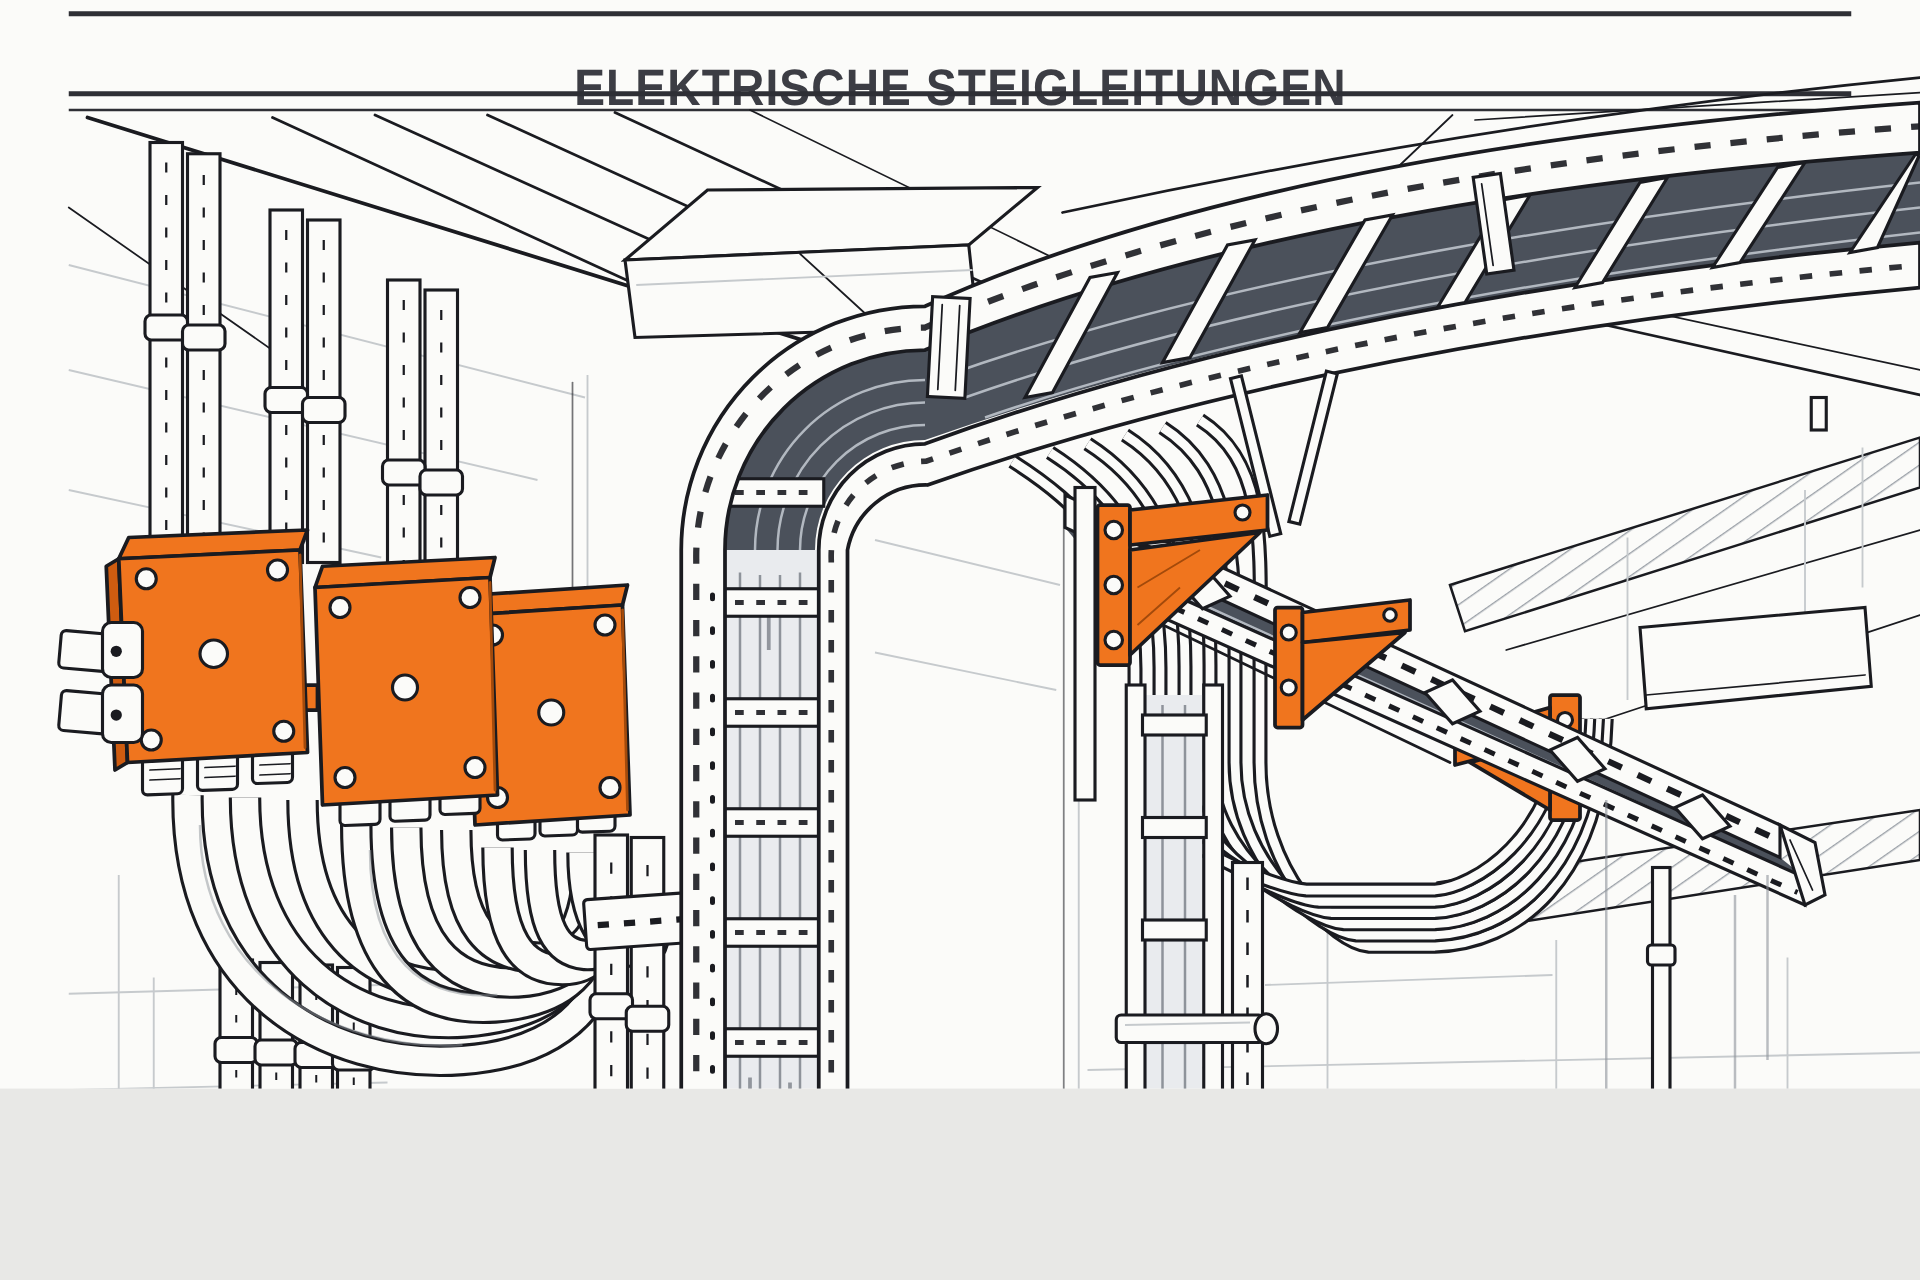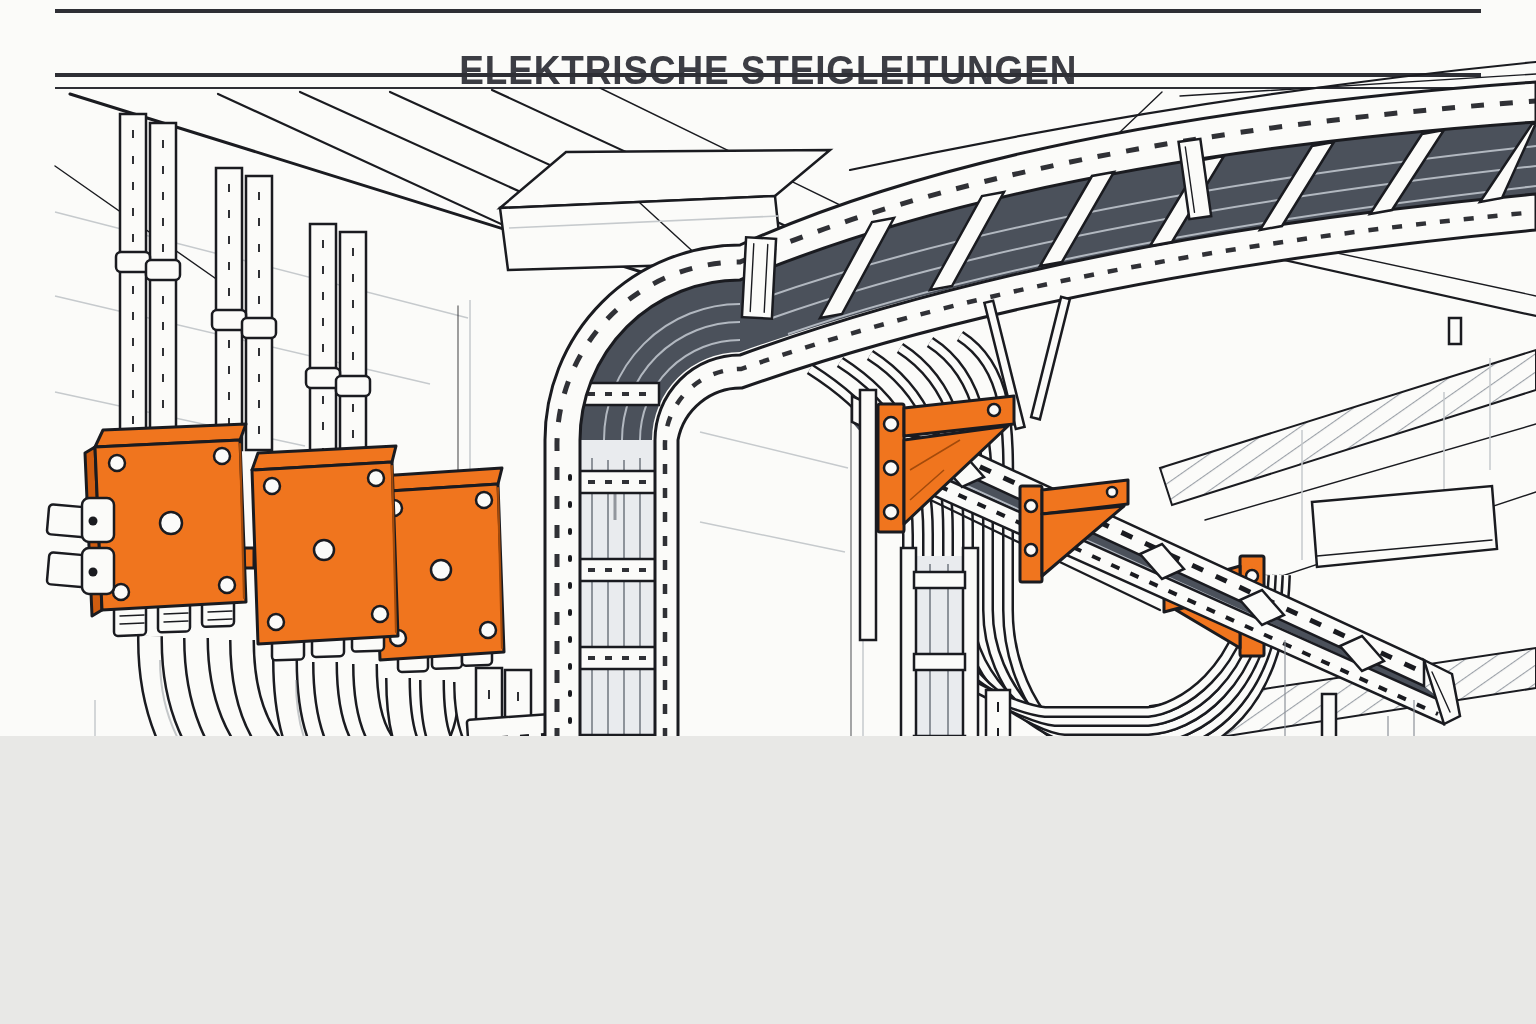--- a/index.html
+++ b/index.html
@@ -1,16 +1,16 @@
 <!DOCTYPE html>
 <html style="--paper: #fbfbf9; --ink: #1a1b20; --faint: #c6cacd; --mid: #8e939a; --wash: #e9ebee; --trayDark: #4b515b; --trayStreak: #b2b8c0; --accent: #f0751e; --accentDark: #cf5c10; --accentDeep: #a34a0b; --title: #3c3d44; --rule: #2e2f35;"><head>
 <meta charset="utf-8">
 <style>
   html,body{margin:0;padding:0;background:#e8e8e6;}
-  .stage{position:relative;width:1536px;height:736px;margin:0 auto;background:var(--paper,#fafaf8);
+  .stage{position:relative;width:1536px;height:871px;margin:0 auto;background:var(--paper,#fafaf8);
          overflow:hidden;font-family:"Liberation Sans",sans-serif;}
   .hdr-rule{position:absolute;left:55px;right:55px;background:var(--rule,#2e2f35);}
   .hdr-rule.top{top:9px;height:4px;}
   .hdr-rule.bot1{top:73px;height:4px;}
   .hdr-rule.bot2{top:87px;height:2px;}
   .page-title{position:absolute;top:20px;left:0;right:0;text-align:center;
               font-size:41px;font-weight:700;letter-spacing:1px;color:var(--title,#3c3d44);}
   .page-title span{display:inline-block;transform:scaleX(.9);transform-origin:center;}
   svg{position:absolute;left:0;top:0;}
   .s-ink{stroke:var(--ink);fill:none;stroke-width:2;stroke-linecap:round;}

